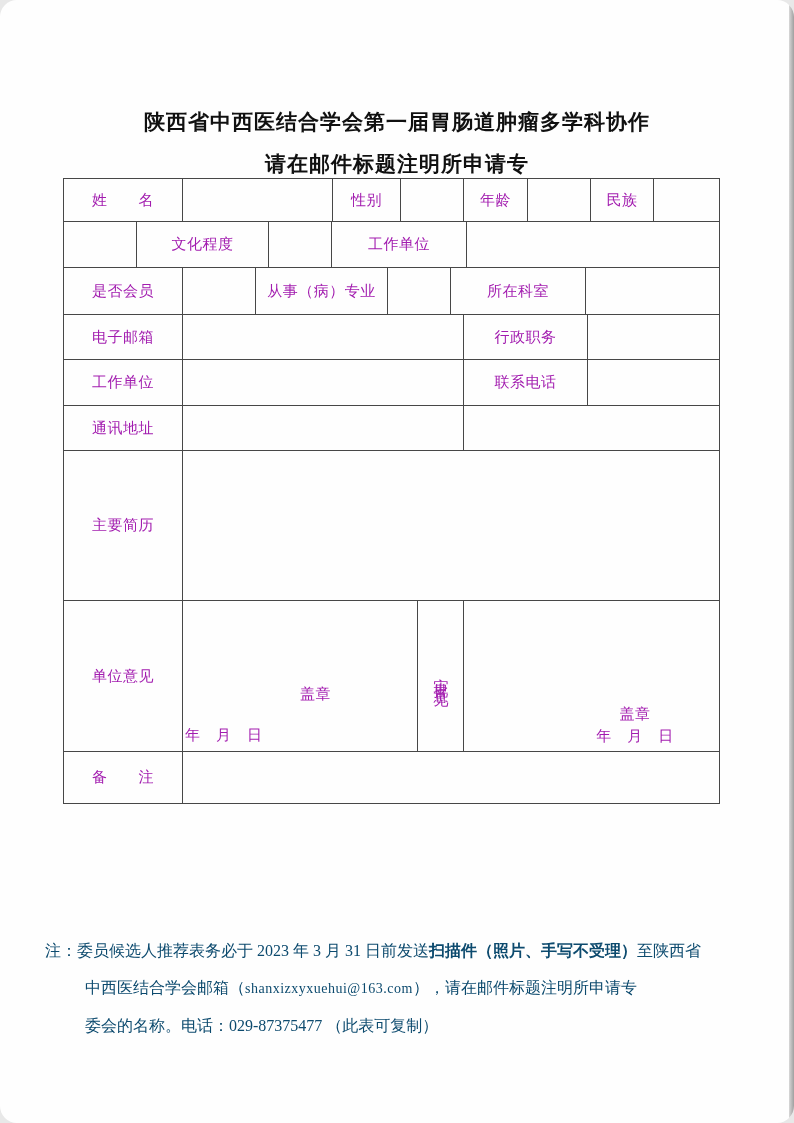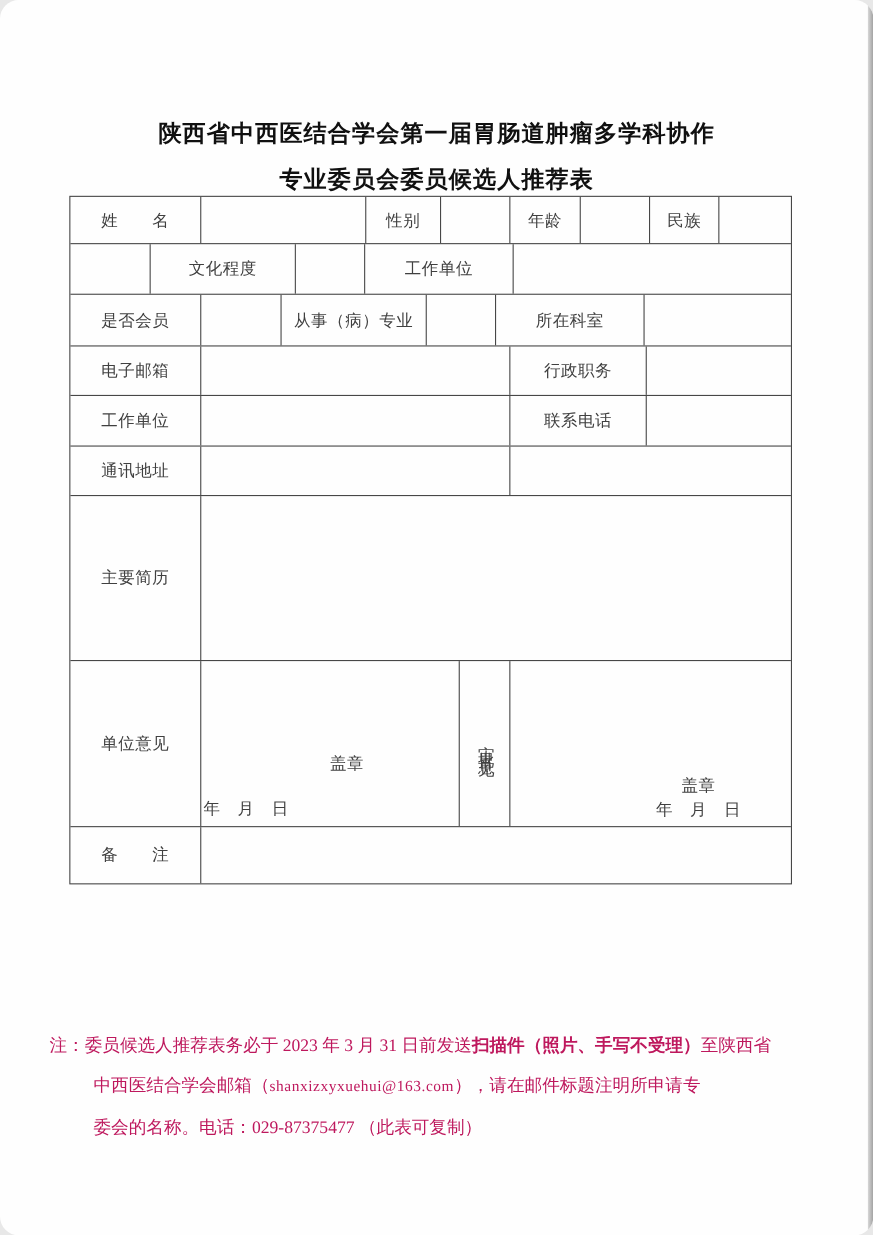--- a/index.html
+++ b/index.html
@@ -21,49 +21,49 @@
   }
   .tbl {
     position:absolute; left:63px; top:178px; width:657px;
     border:1px solid #474747; background:transparent;
   }
   .tr { display:flex; border-bottom:1px solid #474747; }
   .tr:last-child { border-bottom:none; }
   .td {
     border-right:1px solid #474747;
     display:flex; align-items:center; justify-content:center;
-    font-size:15px; letter-spacing:0.5px; color:#404040;
+    font-size:15px; letter-spacing:0.5px; color:#a21caf;
     text-align:center; position:relative;
   }
   .td:last-child { border-right:none; }
   .multiline { white-space:pre-line; line-height:25px; }
   .vertical {
     writing-mode:vertical-rl; text-orientation:upright;
     letter-spacing:5px; line-height:45px;
   }
   .seal-left { position:absolute; left:117px; top:84px; }
   .date-left { position:absolute; left:2px; bottom:6px; }
   .seal-block { position:absolute; left:116px; bottom:5px; width:110px; text-align:center; }
   .seal-block .seal { display:block; margin-bottom:3px; }
   .note {
     position:absolute; left:45px; top:932px; width:712px;
-    font-size:16px; line-height:37px; color:#be185d;
+    font-size:16px; line-height:37px; color:#0c4a6e;
   }
   .note .indent { padding-left:40px; }
   .note b { font-weight:700; }
   .email { font-size:14px; letter-spacing:0.5px; }
 </style>
 </head>
 <body>
 
 <div class="page">
 
   <div class="title">
     <div>陕西省中西医结合学会第一届胃肠道肿瘤多学科协作</div>
-    <div>专业委员会委员候选人推荐表</div>
+    <div>请在邮件标题注明所申请专</div>
   </div>
 
   <div class="tbl">
 
     <div class="tr" style="height:43px">
       <div class="td" style="flex:0 0 119px">姓　　名</div>
       <div class="td" style="flex:0 0 150px"></div>
       <div class="td" style="flex:0 0 68px">性别</div>
       <div class="td" style="flex:0 0 63px"></div>
       <div class="td" style="flex:0 0 64px">年龄</div>

